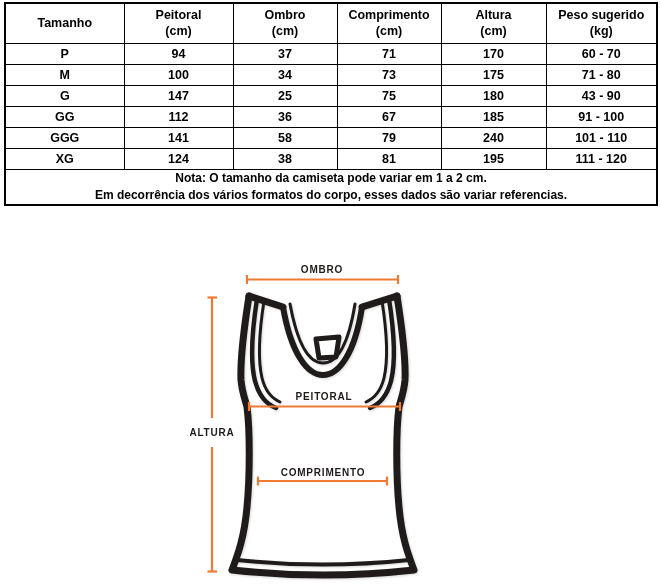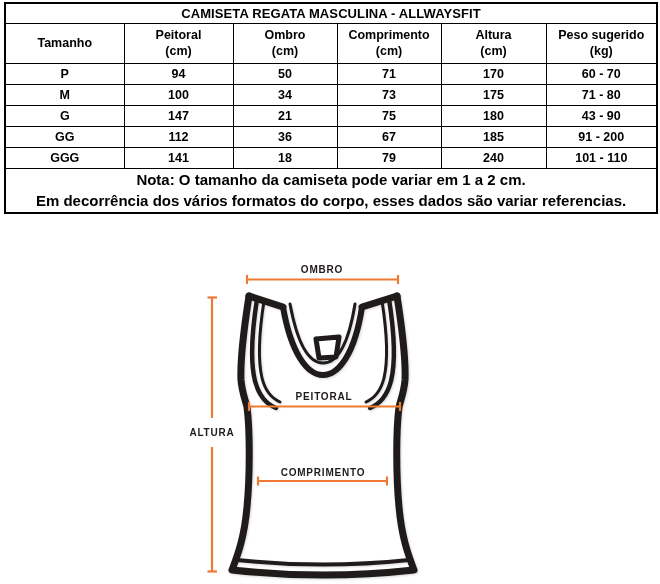--- a/index.html
+++ b/index.html
@@ -19,21 +19,21 @@
     border:2px solid #000;
   }
   .size-table th, .size-table td {
     border:1px solid #000; text-align:center; vertical-align:middle;
     padding:0; font-weight:bold; color:#000;
   }
   .title-cell { height:20px; font-size:13px; letter-spacing:.1px; }
   .head-row th { height:40px; font-size:12.5px; line-height:1.3; }
   .h-unit:empty { display:none; }
   .size-table tbody td { height:21px; font-size:12.5px; }
-  .note-cell { height:33px; font-size:15px; line-height:1.45; }
+  .note-cell { height:33px; font-size:12px; line-height:1.45; }
 
   
   .diagram { position:absolute; left:170px; top:250px; width:320px; height:334px; }
   .diagram svg { display:block; }
   .dim  { stroke:var(--accent); stroke-width:2.2; fill:none; }
   .dlabel {
     font-family:"Liberation Sans", sans-serif; font-weight:bold;
     font-size:10px; letter-spacing:.8px; fill:var(--ink);
   }
   .ink7  { stroke:var(--ink); stroke-width:7;   fill:none; stroke-linecap:round; stroke-linejoin:round; }
@@ -50,23 +50,20 @@
 <table class="size-table">
   <colgroup>
     <col style="width:119px">
       <col style="width:109px">
       <col style="width:104px">
     <col style="width:104px">
       <col style="width:105px">
       <col style="width:111px">
   </colgroup>
   <thead>
-    <tr>
-      <th colspan="6" class="title-cell">CAMISETA REGATA MASCULINA - ALLWAYSFIT</th>
-    </tr>
     <tr class="head-row">
       <th>
         <div class="h-label">Tamanho</div>
 
       </th>
       <th>
         <div class="h-label">Peitoral</div>
         <div class="h-unit">(cm)</div>
       </th>
       <th>
@@ -84,56 +81,64 @@
       <th>
         <div class="h-label">Peso sugerido</div>
         <div class="h-unit">(kg)</div>
       </th>
     </tr>
   </thead>
   <tbody>
     <tr>
       <td>P</td>
       <td>94</td>
-      <td>50</td>
+      <td>37</td>
       <td>71</td>
       <td>170</td>
       <td>60 - 70</td>
     </tr>
     <tr>
       <td>M</td>
       <td>100</td>
       <td>34</td>
       <td>73</td>
       <td>175</td>
       <td>71 - 80</td>
     </tr>
     <tr>
       <td>G</td>
       <td>147</td>
-      <td>21</td>
+      <td>25</td>
       <td>75</td>
       <td>180</td>
       <td>43 - 90</td>
     </tr>
     <tr>
       <td>GG</td>
       <td>112</td>
       <td>36</td>
       <td>67</td>
       <td>185</td>
-      <td>91 - 200</td>
+      <td>91 - 100</td>
     </tr>
     <tr>
       <td>GGG</td>
       <td>141</td>
-      <td>18</td>
+      <td>58</td>
       <td>79</td>
       <td>240</td>
       <td>101 - 110</td>
+    </tr>
+    <tr>
+      <td>XG</td>
+      <td>124</td>
+      <td>38</td>
+      <td>81</td>
+      <td>195</td>
+      <td>111 - 120</td>
     </tr>
   </tbody>
   <tfoot>
     <tr>
       <td colspan="6" class="note-cell">
         <div>Nota: O tamanho da camiseta pode variar em 1 a 2 cm.</div>
         <div>Em decorrência dos vários formatos do corpo, esses dados são variar referencias.</div>
       </td>
     </tr>
   </tfoot>

